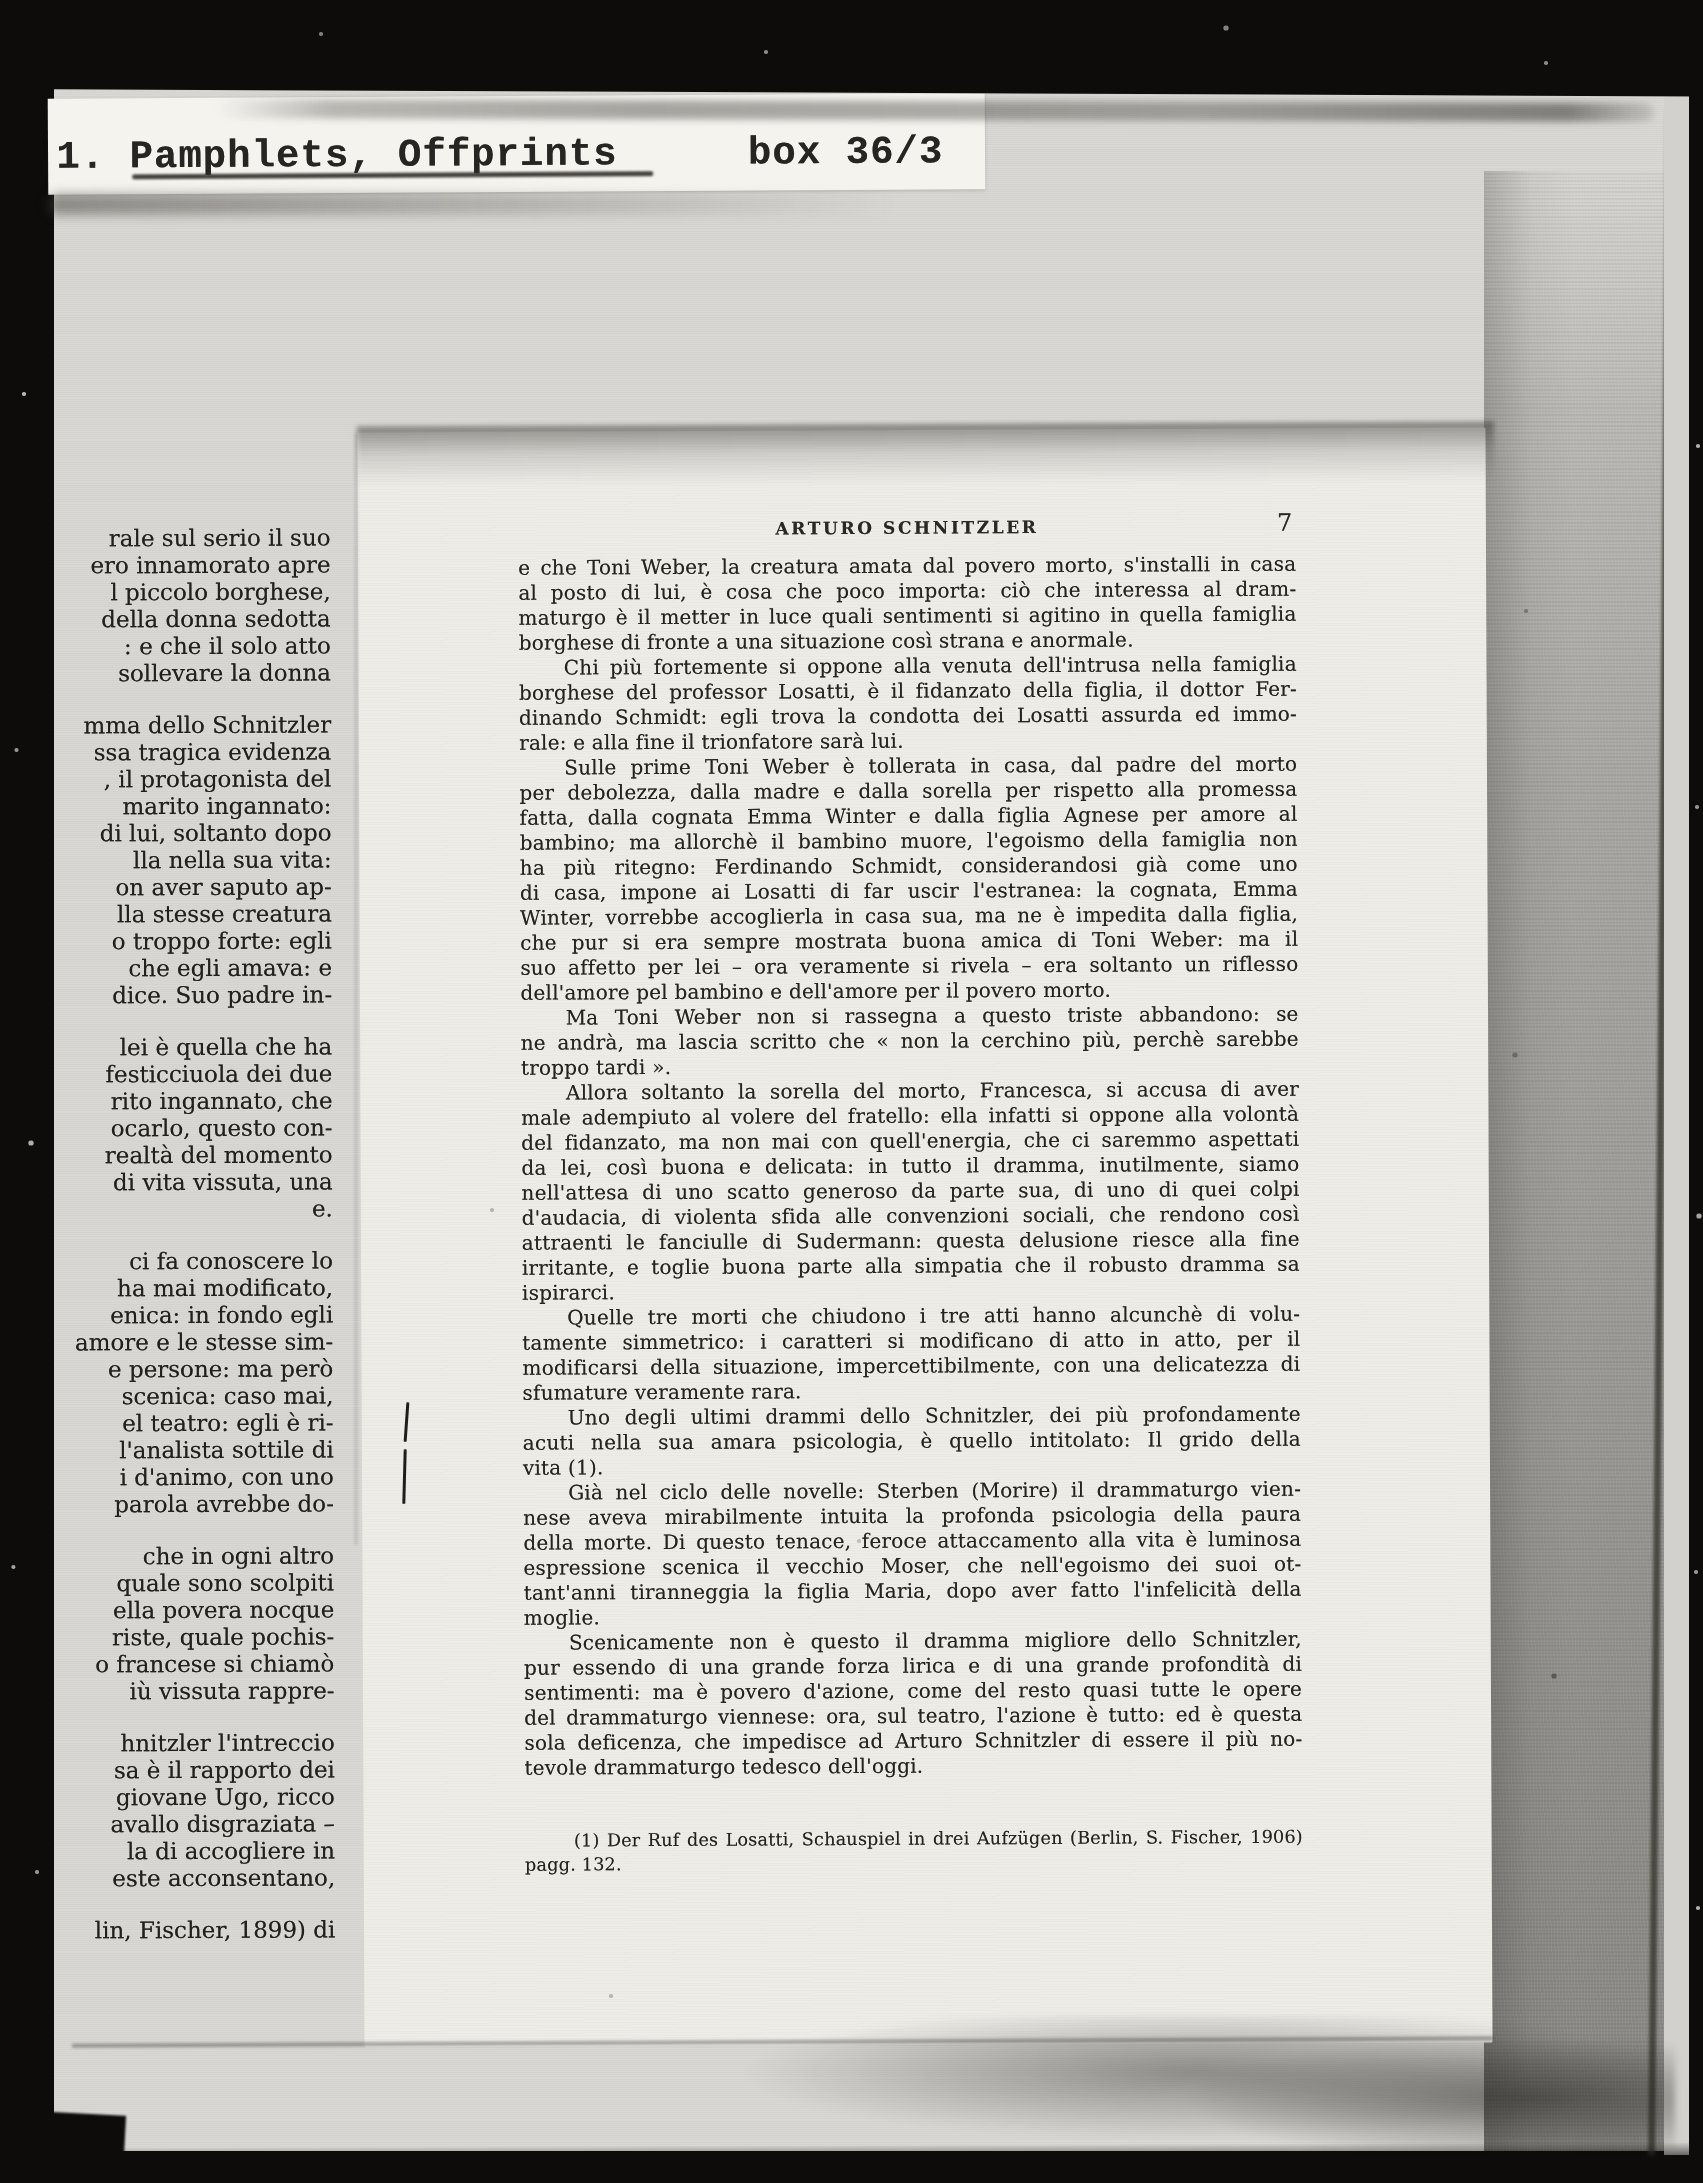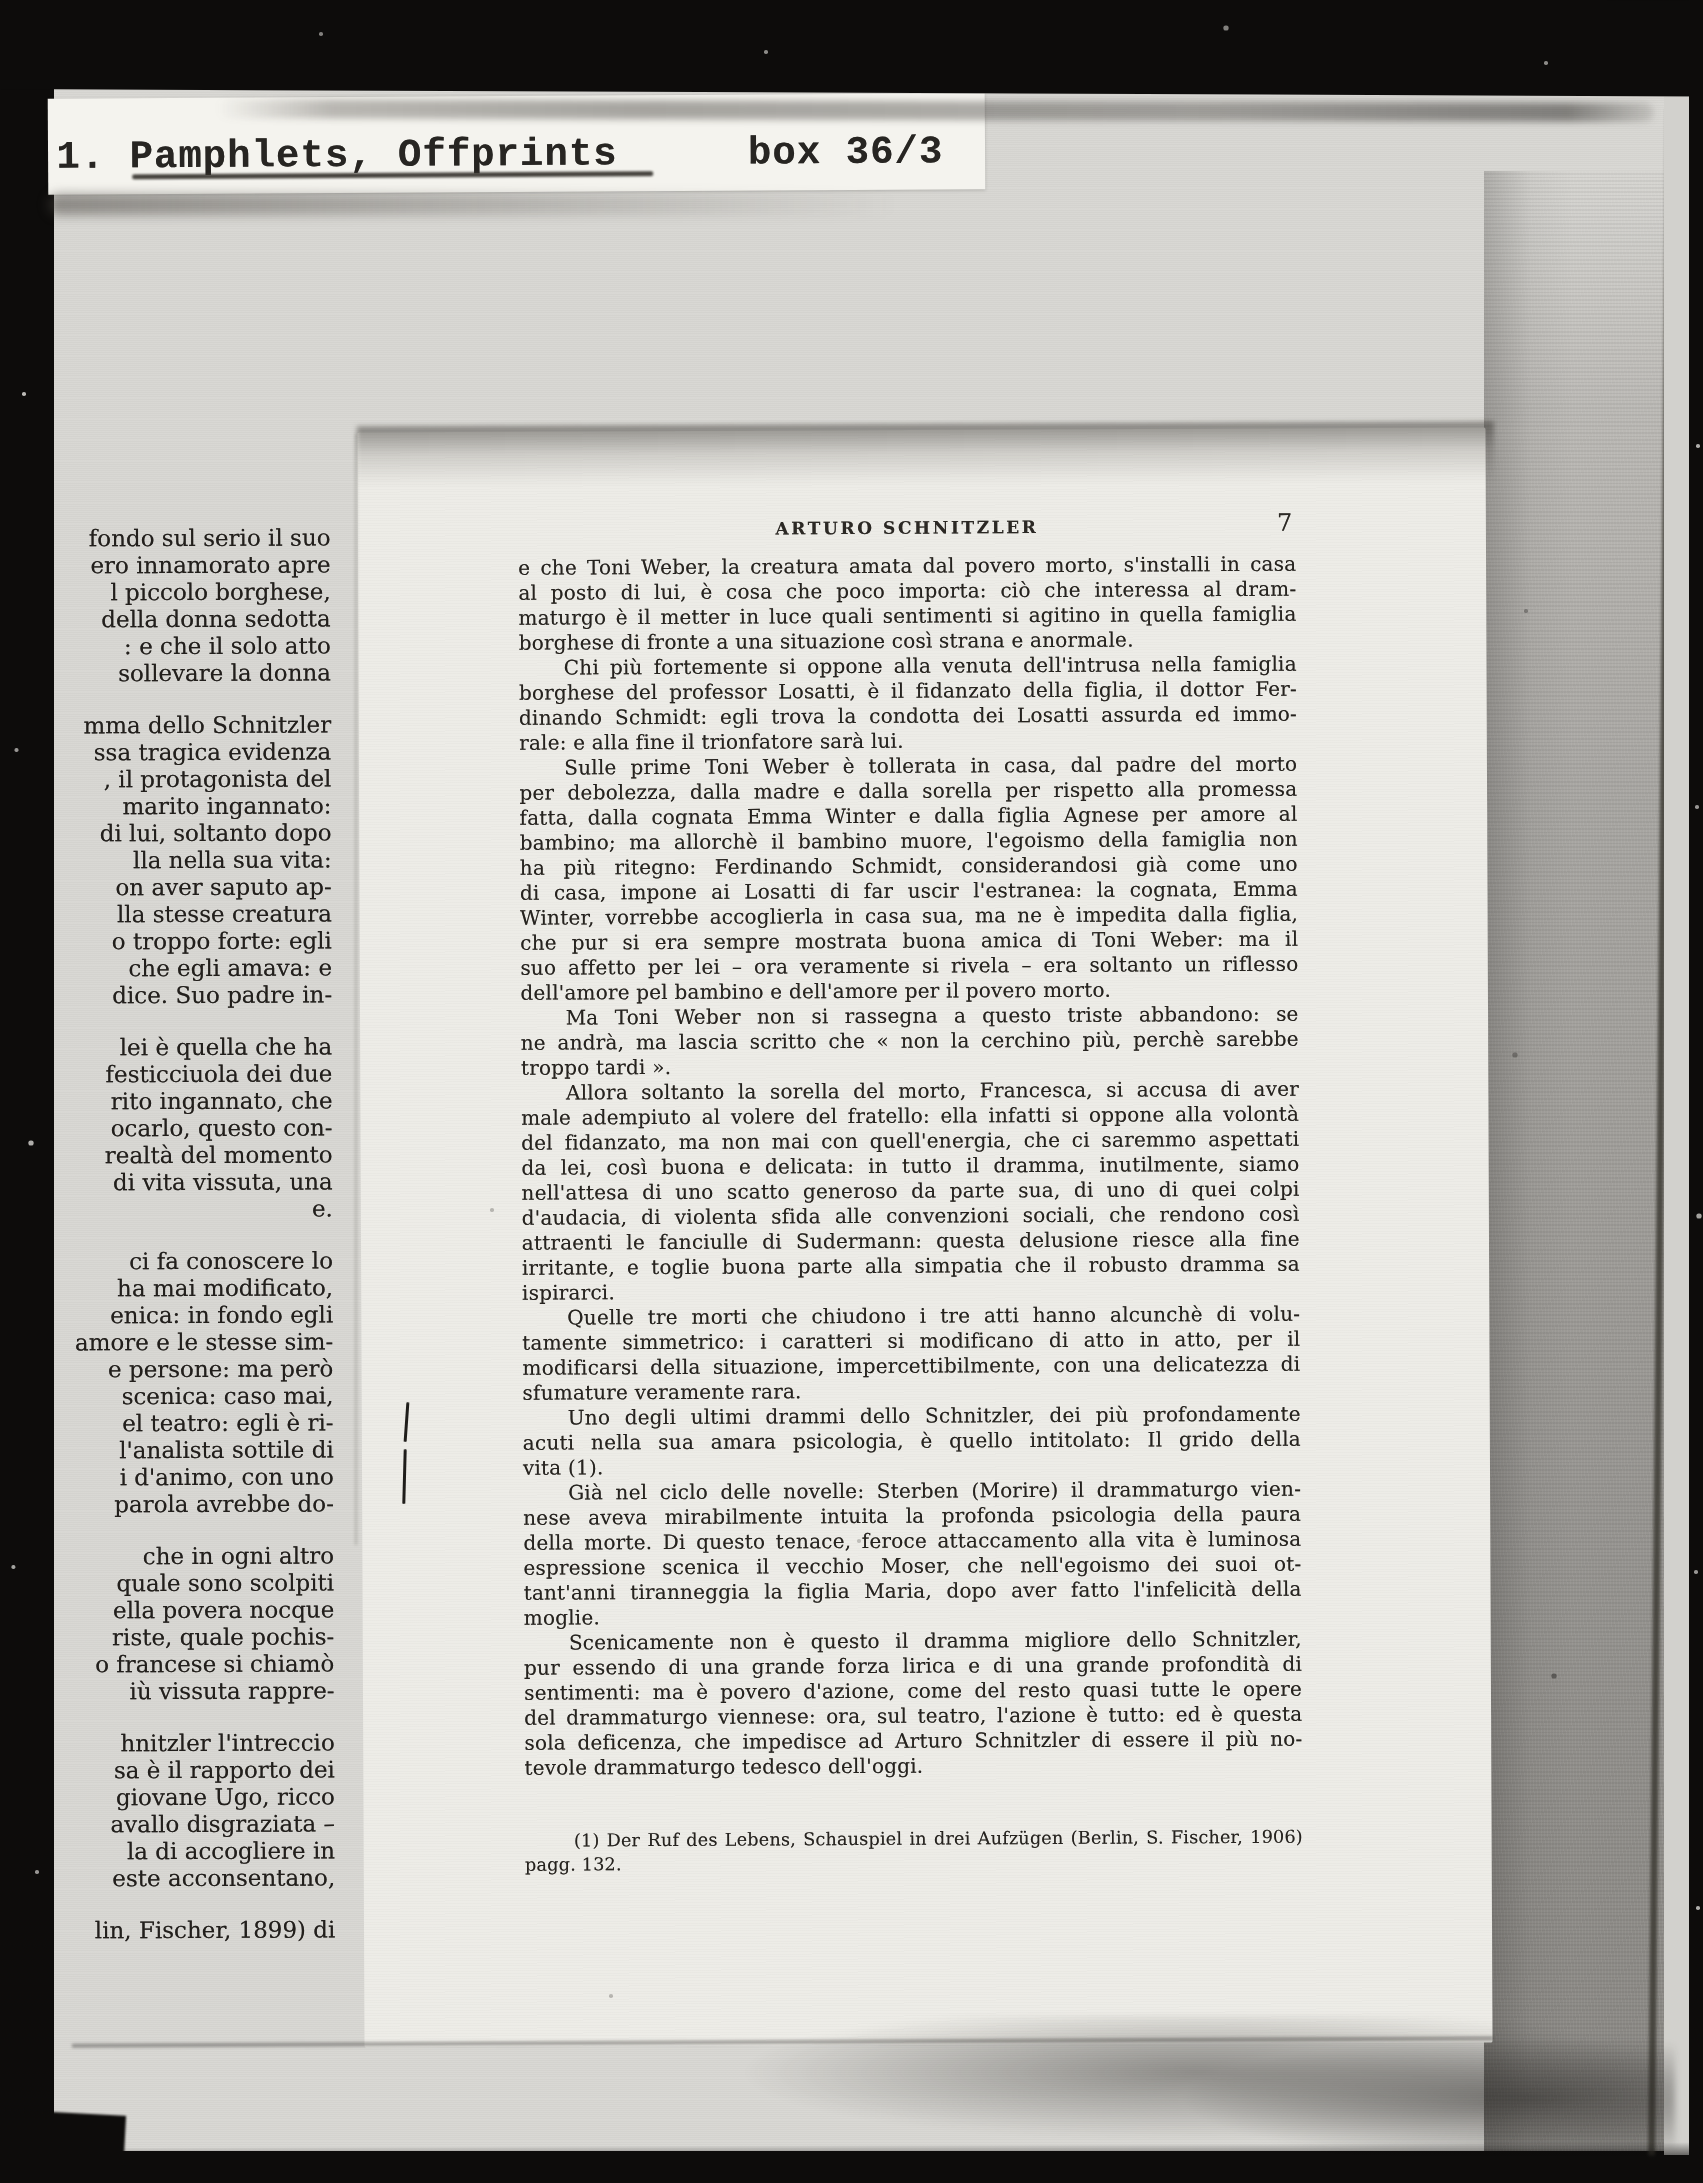--- a/index.html
+++ b/index.html
@@ -104,21 +104,21 @@
 <div id="root">
 
   <div class="scan-base"></div>
 
   <div class="right-zone"></div>
   <div class="page-edge-line"></div>
   <div class="platen-light-strip"></div>
 
   <div class="fragment-col" id="fragment-col">
       <div class="fgroup">
-        <div class="fl"><span>fondo sul serio il suo</span></div>
+        <div class="fl"><span>rale sul serio il suo</span></div>
         <div class="fl"><span>ero innamorato apre</span></div>
         <div class="fl"><span>l piccolo borghese,</span></div>
         <div class="fl"><span>della donna sedotta</span></div>
         <div class="fl"><span>: e che il solo atto</span></div>
         <div class="fl"><span>sollevare la donna</span></div>
       </div>
       <div class="fgroup">
         <div class="fl"><span>mma dello Schnitzler</span></div>
         <div class="fl"><span>ssa tragica evidenza</span></div>
         <div class="fl"><span>, il protagonista del</span></div>
@@ -244,21 +244,21 @@
           <div class="bl ind"><span>Scenicamente non è questo il dramma migliore dello Schnitzler,</span></div>
           <div class="bl"><span>pur essendo di una grande forza lirica e di una grande profondità di</span></div>
           <div class="bl"><span>sentimenti: ma è povero d'azione, come del resto quasi tutte le opere</span></div>
           <div class="bl"><span>del drammaturgo viennese: ora, sul teatro, l'azione è tutto: ed è questa</span></div>
           <div class="bl"><span>sola deficenza, che impedisce ad Arturo Schnitzler di essere il più no-</span></div>
           <div class="bl last"><span>tevole drammaturgo tedesco dell'oggi.</span></div>
         </div>
       </div>
     <div class="footnote-col" id="footnote-col">
         <div>
-          <div class="bl ind"><span>(1) </span><span class="it">Der Ruf des Lebens</span><span>, Schauspiel in drei Aufzügen (Berlin, S. Fischer, 1906)</span></div>
+          <div class="bl ind"><span>(1) </span><span class="it">Der Ruf des Losatti</span><span>, Schauspiel in drei Aufzügen (Berlin, S. Fischer, 1906)</span></div>
           <div class="bl last"><span>pagg. 132.</span></div>
         </div>
       </div>
   </div>
 
   <div class="ink-stroke s1"></div>
   <div class="ink-stroke s2"></div>
 
   <div class="page-bottom-shadow"></div>
   <div class="bottom-shadow-cloud"></div>

